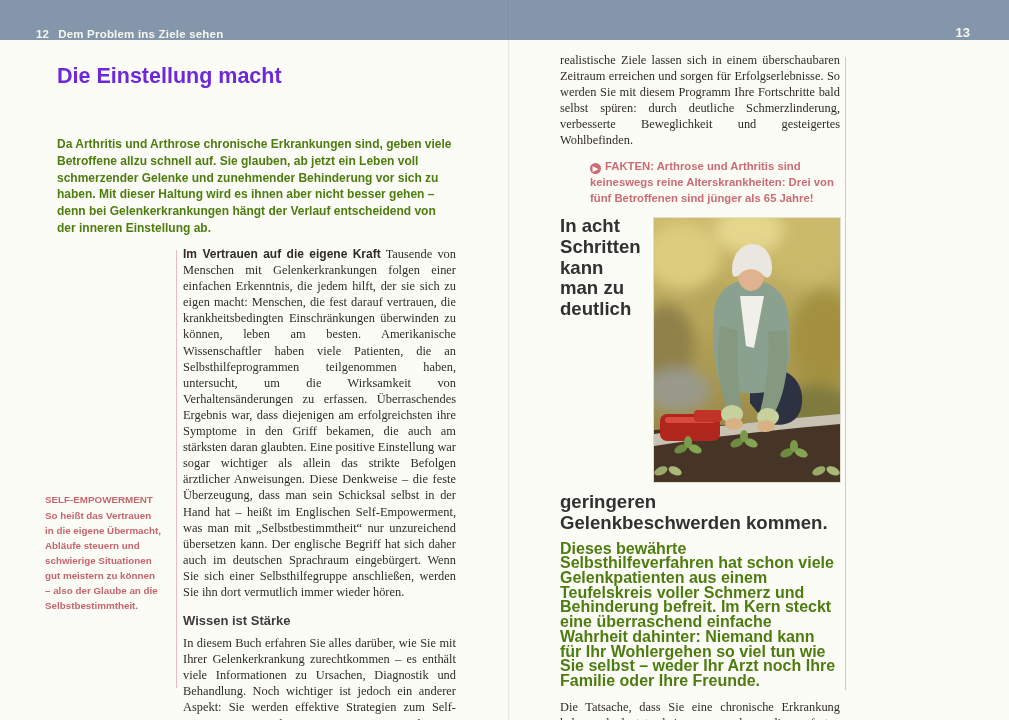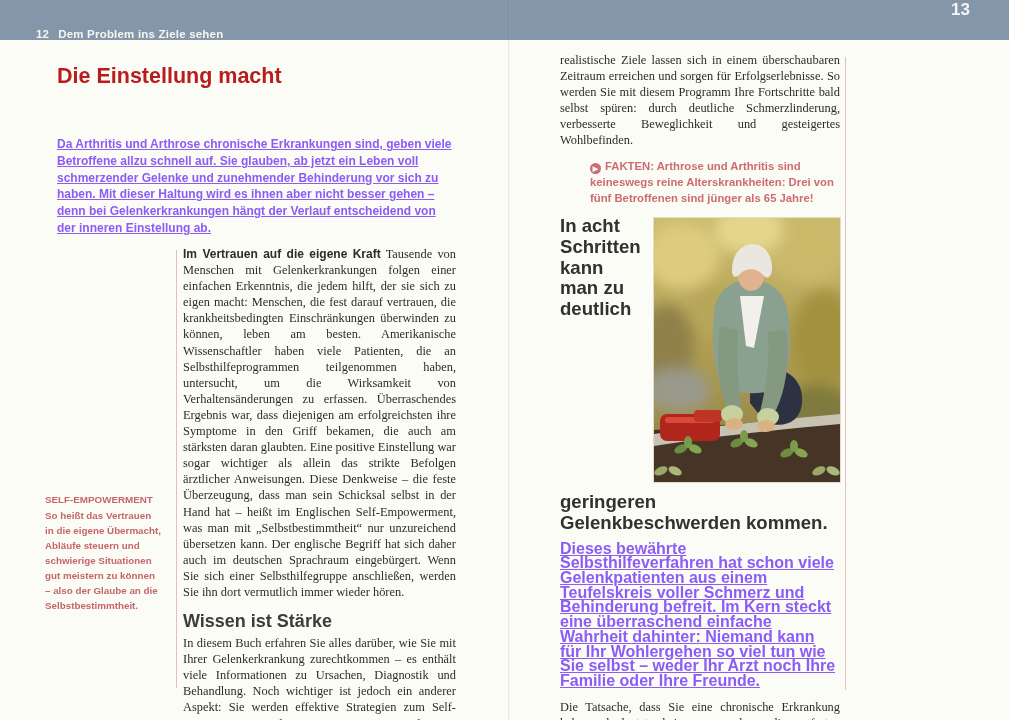--- a/index.html
+++ b/index.html
@@ -13,52 +13,52 @@
   .header-bar{
     position:absolute;left:0;top:0;width:1009px;height:40px;
     background:#8496a9;
   }
   .header-left{
     position:absolute;left:36px;top:0;height:40px;display:flex;align-items:flex-end;
     padding-bottom:6px;color:#f6f6f2;font-weight:bold;font-size:11.5px;letter-spacing:.2px;
   }
   .header-left .pagenum{margin-right:9px;}
   .header-right{
-    position:absolute;right:39px;top:0;height:40px;display:flex;align-items:flex-start;
-    padding-bottom:6px;color:#f6f6f2;font-weight:bold;font-size:17px;
+    position:absolute;right:39px;top:0;height:40px;display:flex;align-items:flex-end;
+    padding-bottom:6px;color:#f6f6f2;font-weight:bold;font-size:13px;
   }
   .gutter{
     position:absolute;left:508px;top:0;width:2px;height:720px;
     background:linear-gradient(to right,rgba(0,0,0,0.10),rgba(255,255,255,0.12));
   }
   
   .serif{
     font-family:"Liberation Serif",serif;
     font-size:12.4px;line-height:16.1px;text-align:justify;
     color:#2f2b28;margin:0;hyphens:auto;
   }
   .lede-blue{
-    color:#8b5cf6;font-weight:bold;font-size:12px;line-height:16.8px;margin:0;text-decoration:underline;
+    color:#4d7c0f;font-weight:bold;font-size:12px;line-height:16.8px;margin:0;
   }
   .pink-rule{position:absolute;width:1px;background:#e6bdc1;}
   
   .lp-title{
     position:absolute;left:57px;top:62px;width:400px;
-    font-size:21.5px;line-height:28px;font-weight:bold;color:#b91c1c;margin:0;
+    font-size:21.5px;line-height:28px;font-weight:bold;color:#6d28d9;margin:0;
   }
   .lp-lede{position:absolute;left:57px;top:136px;width:397px;}
   .lp-margin-note{
     position:absolute;left:45px;top:492px;width:116px;
     color:#c5656c;font-size:9.8px;line-height:15px;font-weight:bold;
   }
   .lp-margin-note .term{margin-bottom:1px;}
   .lp-textcol{position:absolute;left:183px;top:246px;width:273px;}
   .runin{font-family:"Liberation Sans",sans-serif;font-weight:bold;font-size:12px;color:#2f2b28;}
   .lp-subhead{
-    font-size:18px;font-weight:bold;color:#3c3c3c;margin:12px 0 5px 0;line-height:18px;
+    font-size:13px;font-weight:bold;color:#3c3c3c;margin:12px 0 5px 0;line-height:18px;
   }
   
   .rp-col{position:absolute;left:560px;top:52px;width:280px;}
   .fakten{
     margin:9px 0 10px 30px;color:#cc6b72;font-weight:bold;
     font-size:11.3px;line-height:16px;text-align:left;
   }
   .fakten-icon{
     display:inline-flex;align-items:center;justify-content:center;
     width:11px;height:11px;border-radius:50%;background:#cc6b72;color:#fcfcf7;

